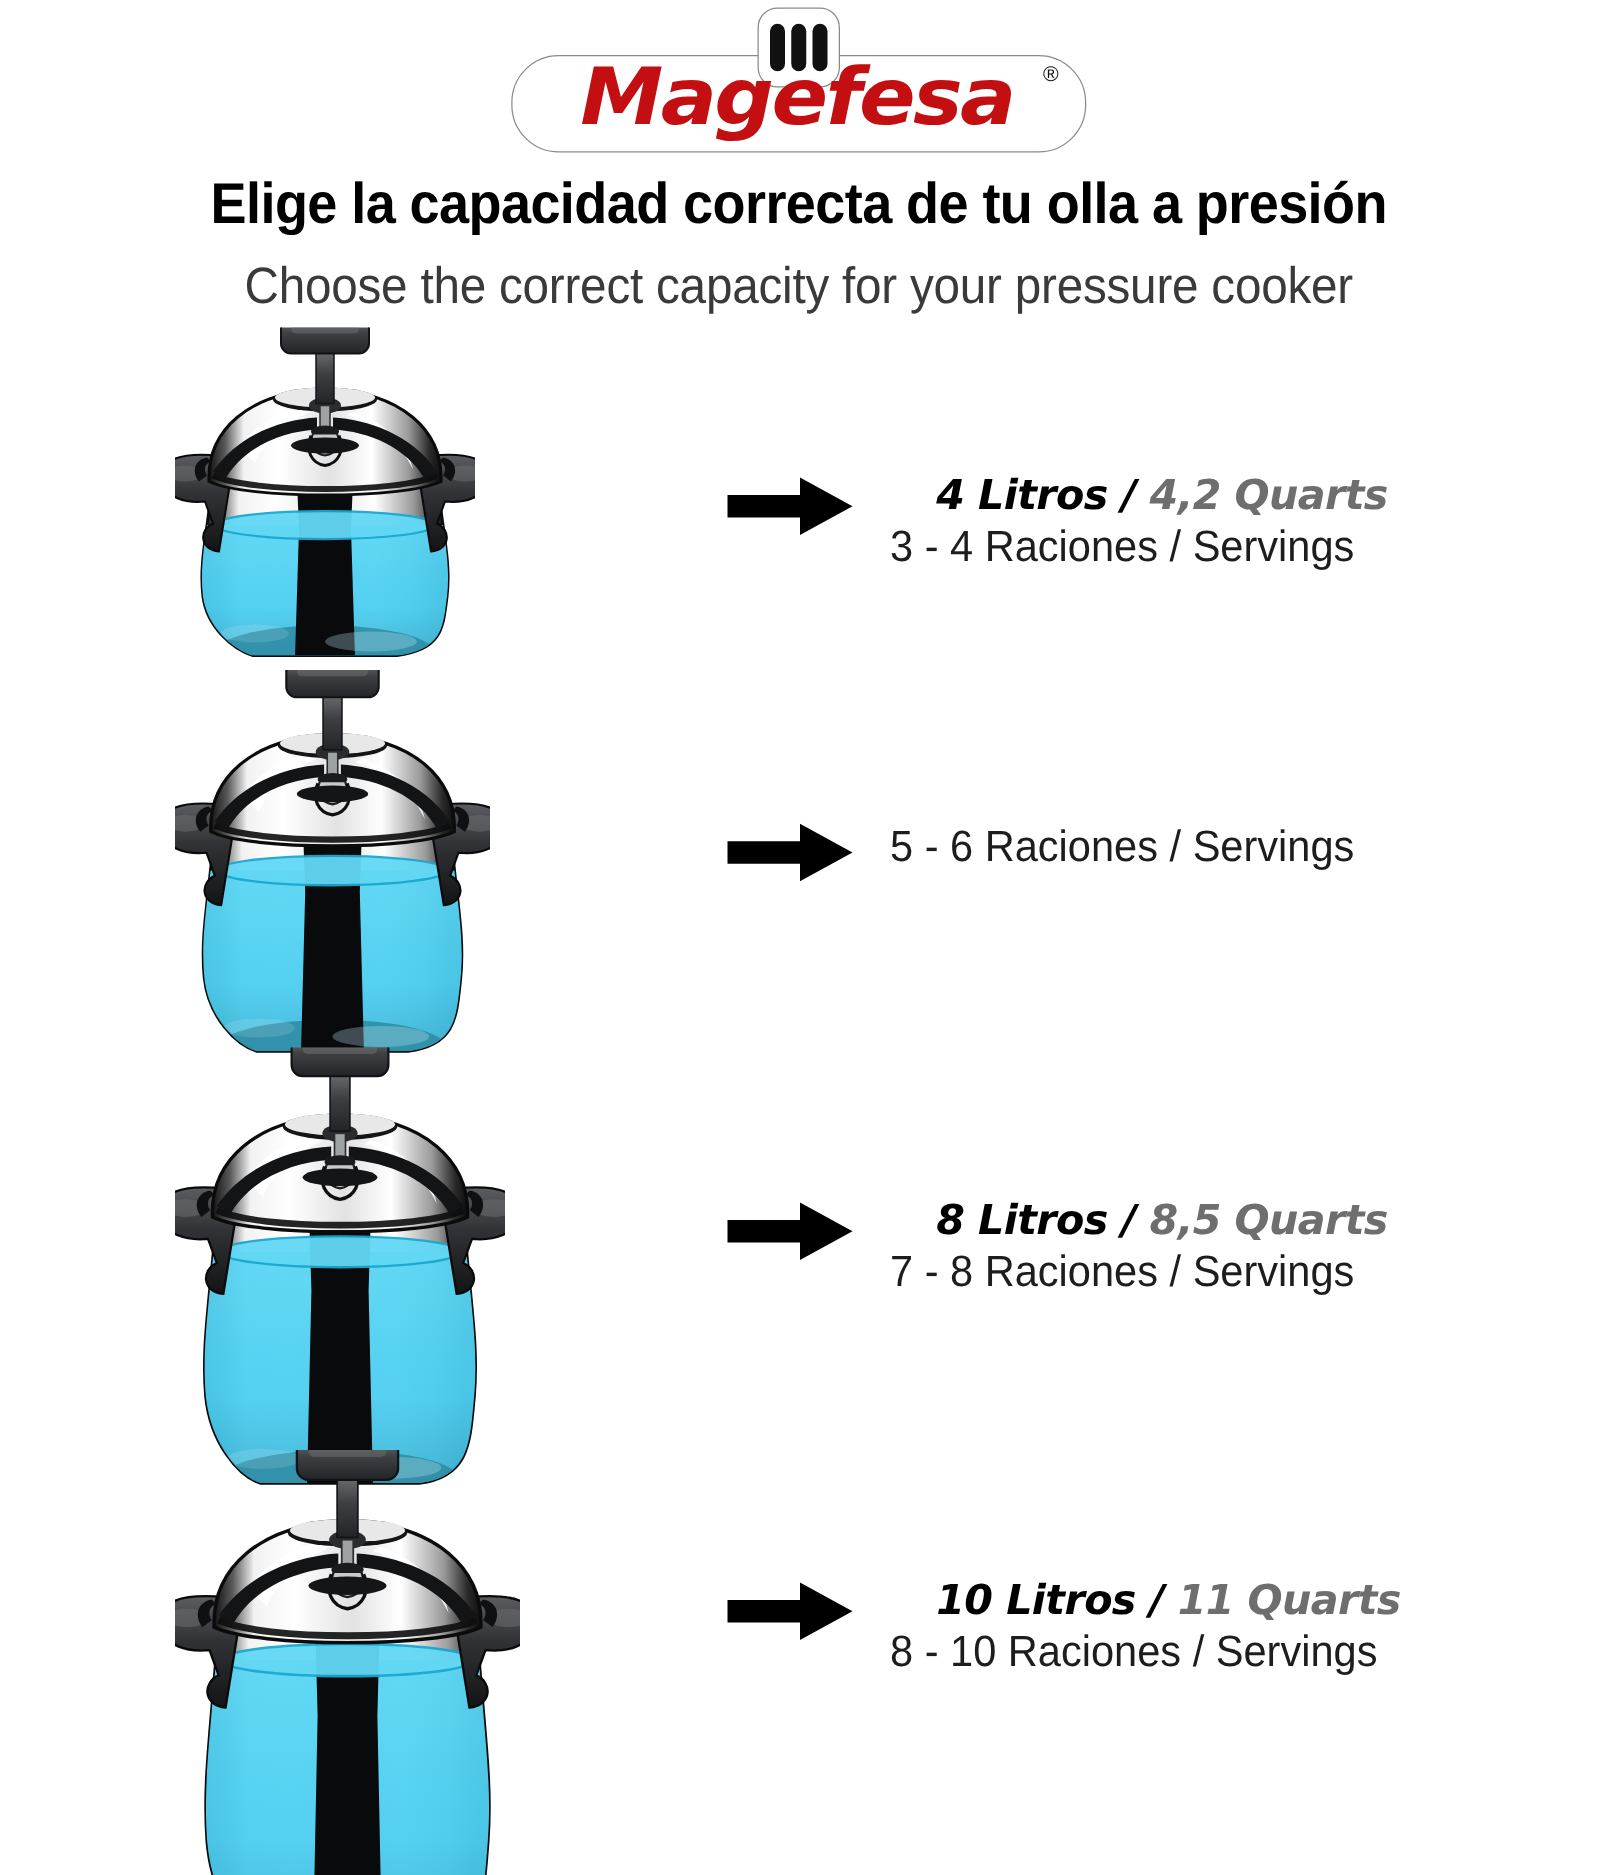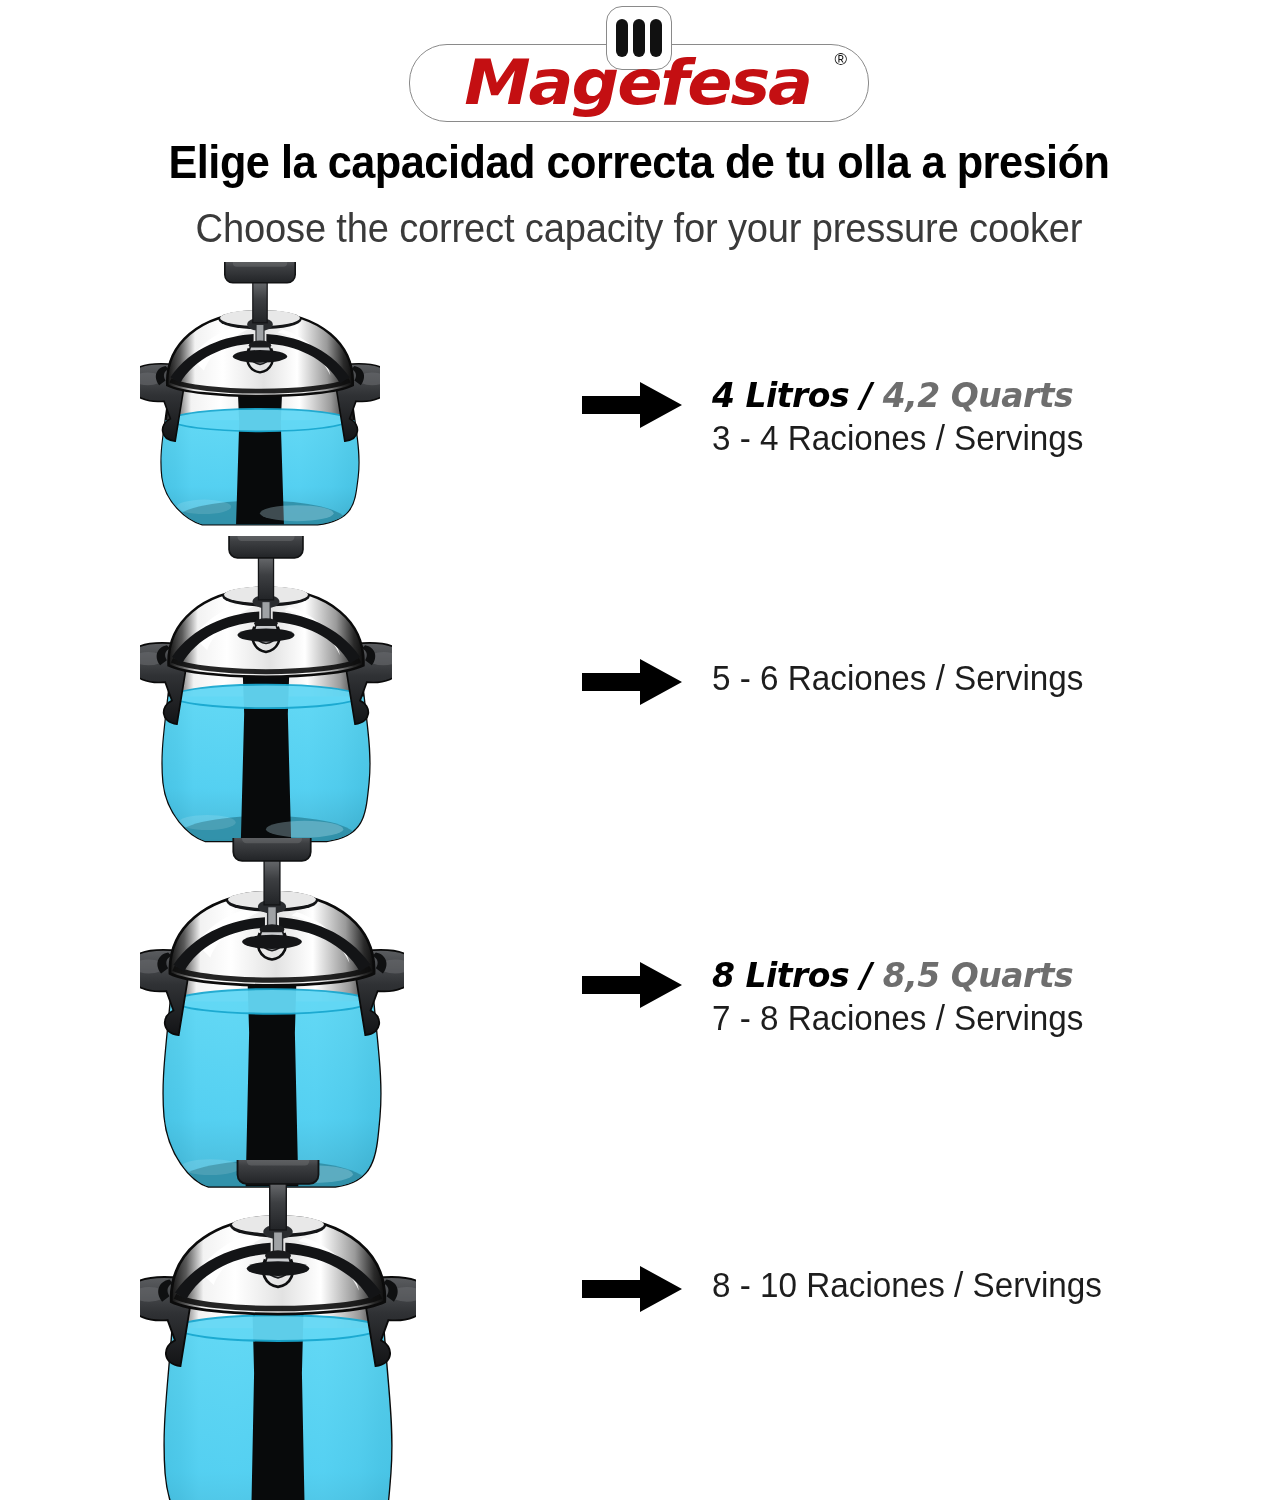--- a/index.html
+++ b/index.html
@@ -50,21 +50,20 @@
     border-radius:38px;
     background:#fff;
     z-index:2;
   }
   .logo-word{
     position:absolute;
     left:0;top:42px;
     width:458px;height:72px;
     z-index:4;
     display:flex;
-    align-items:center;
     justify-content:center;
   }
   .logo-word-text{
     font-family:"DejaVu Sans", sans-serif;
     font-weight:bold;
     font-style:italic;
     font-size:63px;
     letter-spacing:-2px;
     color:#c40f12;
     line-height:1;
@@ -132,20 +131,21 @@
     width:510px;
   }
   .line-cap{
     font-family:"DejaVu Sans", sans-serif;
     font-weight:bold;
     font-style:italic;
     font-size:33px;
     white-space:nowrap;
     line-height:1.12;
     letter-spacing:-0.5px;
+    margin-left:37px;
   }
   .cap-lit{color:#000;}
   .cap-sep{color:#000;}
   .cap-qt{color:#6e6e6e;}
   .line-serv{
     font-family:"Liberation Sans Narrow","Liberation Sans", sans-serif;
     font-weight:normal;
     font-size:35px;
     color:#1d1d1d;
     white-space:nowrap;
@@ -795,17 +795,20 @@
   </g>
 </svg>
     </div>
     <div class="text-cell" style="top:102px;">
       <div class="arrow">
 <svg viewBox="0 0 104 54" width="104" height="54" xmlns="http://www.w3.org/2000/svg">
   <path d="M 2 18 L 60 18 L 60 4 L 102 27 L 60 50 L 60 36 L 2 36 Z" fill="#000000"></path>
 </svg>
         </div>
       <div class="labels">
+        <div class="line-cap">
+          <span class="cap-lit">10 Litros</span><span class="cap-sep"> / </span><span class="cap-qt">11 Quarts</span>
+        </div>
         <div class="line-serv">8 - 10 Raciones / Servings</div>
       </div>
     </div>
     </div>
   </div>
 
 </body></html>

